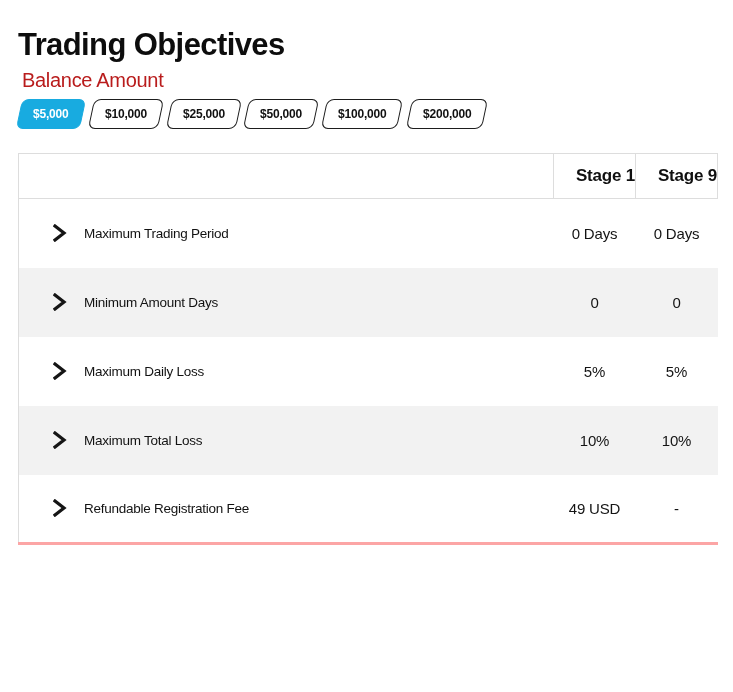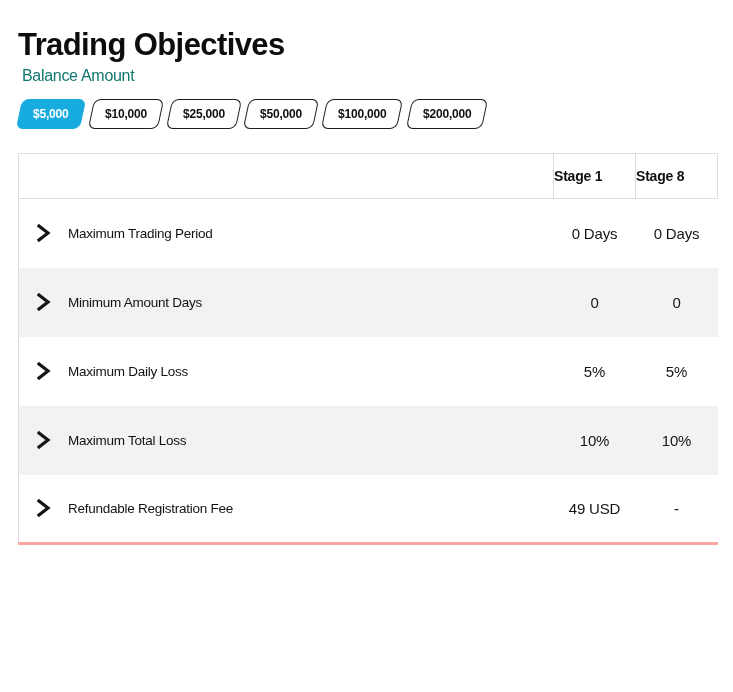--- a/index.html
+++ b/index.html
@@ -32,25 +32,25 @@
     font-weight: bold;
     letter-spacing: -0.6px;
     line-height: 40px;
     color: #0d0d0d;
     white-space: nowrap;
   }
   .section-subtitle {
     position: absolute;
     left: 22px;
     top: 50px;
-    font-size: 16px;
+    font-size: 20px;
     font-weight: normal;
     letter-spacing: -0.3px;
     line-height: 26px;
-    color: #0f766e;
+    color: #b91c1c;
     white-space: nowrap;
   }
 
   
   .balance-tabs {
     position: absolute;
     left: 19px;
     top: 99px;
     height: 32px;
     display: flex;
@@ -104,25 +104,25 @@
   table.objectives-table td {
     padding: 0;
     margin: 0;
   }
 
   col.col-name   { width: 535px; }
   col.col-stage  { width: 82px; }
 
   thead th {
     height: 44px;
-    font-size: 14px;
+    font-size: 17px;
     font-weight: bold;
     letter-spacing: -0.2px;
     color: #101010;
-    text-align: left;
+    text-align: right;
     vertical-align: middle;
     background: #ffffff;
     border-top: 1px solid #dddddd;
     border-bottom: 1px solid #dddddd;
   }
   thead th.th-name {
     border-left: 1px solid #dddddd;
     border-right: 1px solid #dddddd;
   }
   thead th.th-stage {
@@ -134,21 +134,21 @@
   }
   tbody tr.row-alt > td {
     background: #f2f2f2;
   }
   tbody tr > td {
     background: #ffffff;
     vertical-align: middle;
   }
   tbody td.cell-name {
     border-left: 1px solid #dddddd;
-    padding-left: 0;
+    padding-left: 16px;
   }
   tbody tr:last-child > td {
     border-bottom: 3px solid #fca5a5;
   }
   tbody td.cell-stage {
     text-align: center;
     font-size: 15px;
     letter-spacing: -0.2px;
     color: #141414;
   }
@@ -209,21 +209,21 @@
     <table class="objectives-table">
       <colgroup>
         <col class="col-name">
         <col class="col-stage">
         <col class="col-stage">
       </colgroup>
       <thead>
         <tr>
           <th class="th-name"></th>
           <th class="th-stage">Stage 1</th>
-          <th class="th-stage">Stage 8</th>
+          <th class="th-stage">Stage 9</th>
         </tr>
       </thead>
       <tbody>
           <tr class="">
             <td class="cell-name">
               <div class="row-label-wrap">
                 <span class="chevron-icon">
                   <svg width="14" height="18" viewBox="0 0 14 18" aria-hidden="true">
                     <polyline points="2,2 11,9 2,16" fill="none" stroke="#151515" stroke-width="3.2" stroke-linecap="square" stroke-linejoin="miter"></polyline>
                   </svg>

